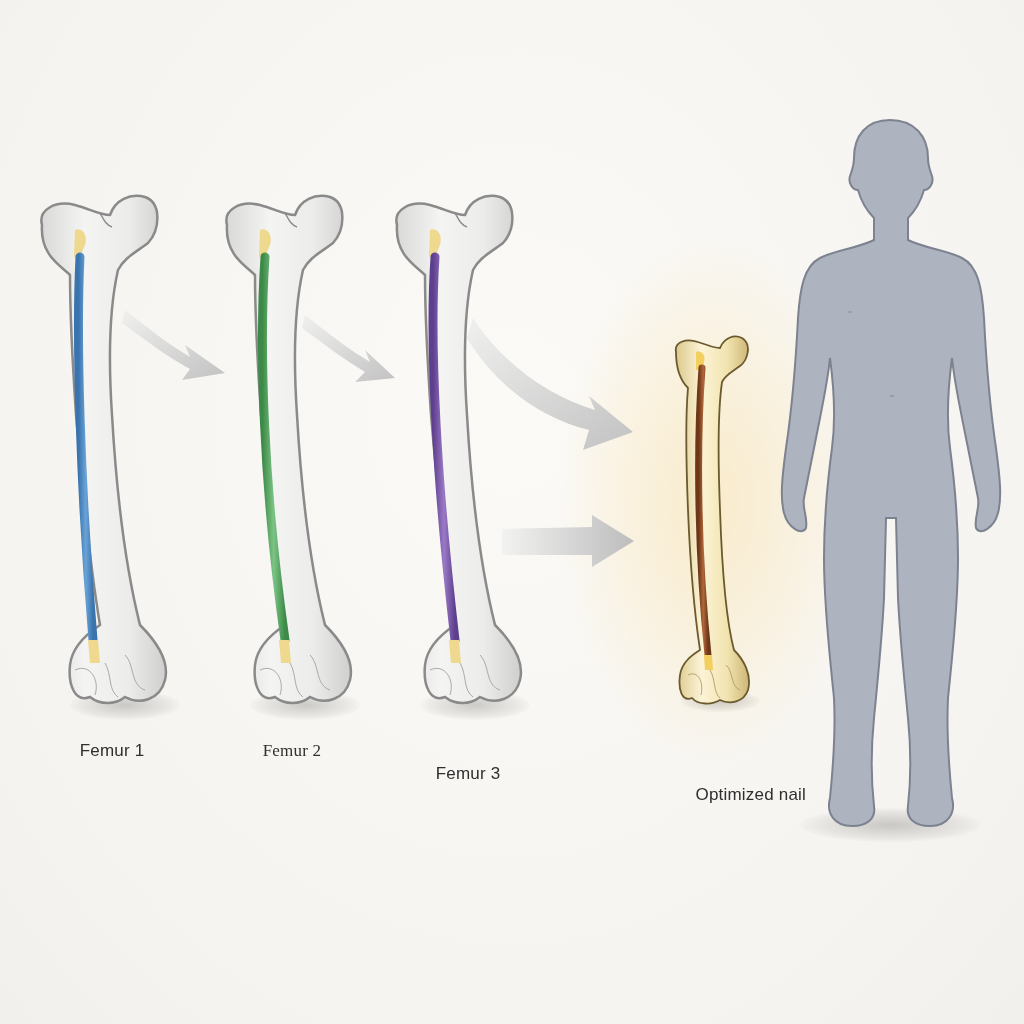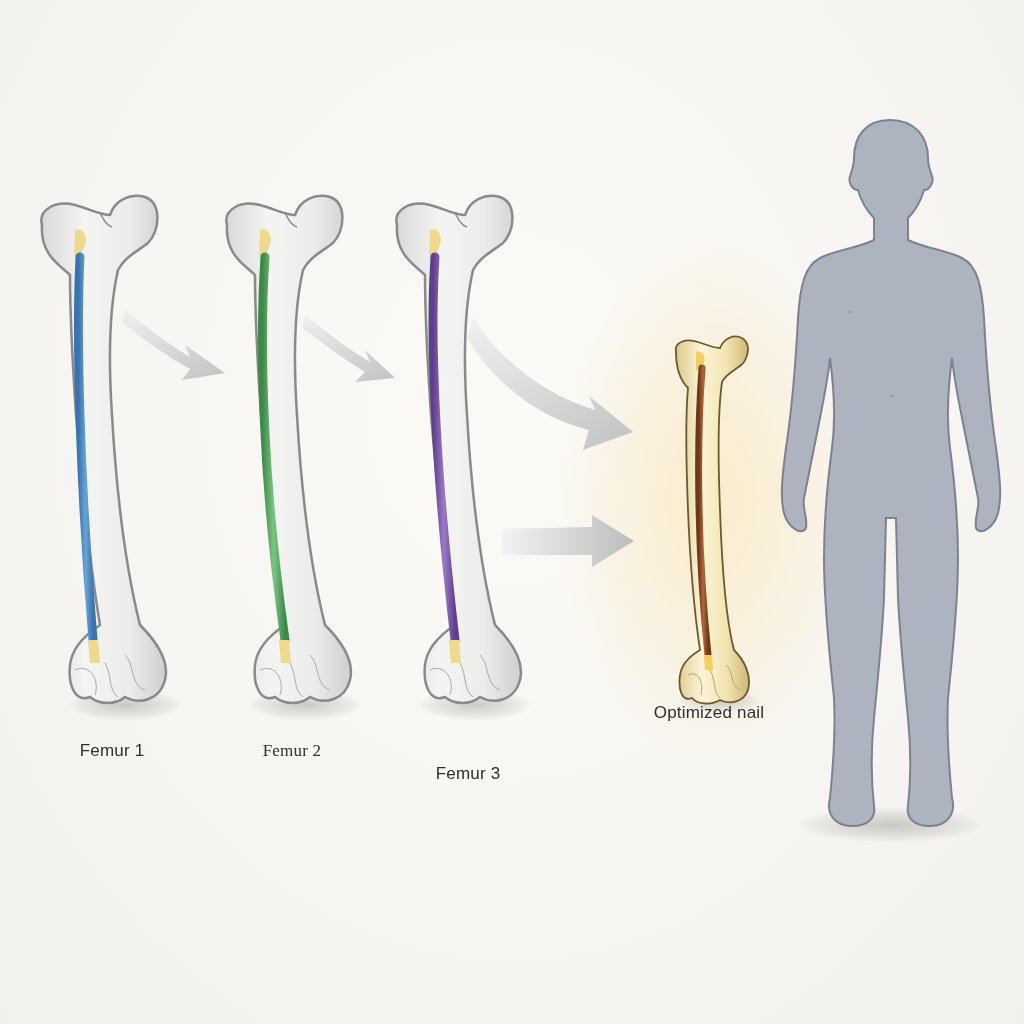--- a/index.html
+++ b/index.html
@@ -165,21 +165,21 @@
     </defs>
     <path d="M8,22 C6,12 18,8 30,12 C40,15 46,18 52,18 C56,8 66,4 74,8 C84,14 80,30 72,36 C64,42 58,44 54,52
              C50,80 50,130 52,180 C54,240 58,290 66,320 C76,330 84,345 80,360 C76,372 62,375 52,370
              C44,375 30,375 24,368 C14,372 10,360 12,345 C14,332 24,325 32,320
              C26,280 22,230 20,180 C18,130 18,80 20,58 C12,50 8,38 8,22 Z" fill="url(#boneGold)" stroke="#6b5a2e" stroke-width="1.8"></path>
     <path d="M28,22 C34,20 38,26 36,32 L34,40 L28,40 Z" fill="#f2cf5e"></path>
     <path d="M34,38 C28,120 30,230 40,325" fill="none" stroke="url(#nailBrown)" stroke-width="7" stroke-linecap="round"></path>
     <path d="M36,325 L44,325 L45,340 L37,340 Z" fill="#f2cf5e"></path>
     <path d="M20,345 C30,340 36,352 33,365 M42,340 C48,350 45,362 52,368 M58,335 C66,342 62,356 72,360" fill="none" stroke="#b8a46a" stroke-width="1"></path>
   </svg>
-  <div class="label" style="left:612px;top:703px;width:194px;">Optimized nail</div>
+  <div class="label" style="left:612px;top:785px;width:194px;text-align:right;">Optimized nail</div>
 
   <div class="shadow" style="left:800px;top:808px;width:180px;height:34px;"></div>
   <svg class="bone" style="left:778px;top:118px;" width="226" height="715" viewBox="0 0 226 715">
     <path d="M112,2 C88,2 76,18 76,40 C76,48 74,52 72,58 C70,64 74,72 80,72 C84,86 92,96 96,100 L96,122
              C80,130 58,132 42,140 C26,148 22,170 20,200 C18,240 14,290 8,330 C4,360 2,380 6,395 C10,410 24,418 28,410
              C30,400 24,390 26,380 C30,360 36,330 42,300 C46,280 50,260 52,240
              C56,270 58,300 54,330 C50,360 46,400 46,440 C46,490 52,540 56,580 C58,620 54,660 52,680
              C48,695 56,708 74,708 C90,708 98,700 96,688 C94,670 92,640 96,600 C100,560 104,520 106,480 L108,400
              L118,400 L120,480 C122,520 126,560 130,600 C134,640 132,670 130,688 C128,700 136,708 152,708
              C170,708 178,695 174,680 C172,660 168,620 170,580 C174,540 180,490 180,440

